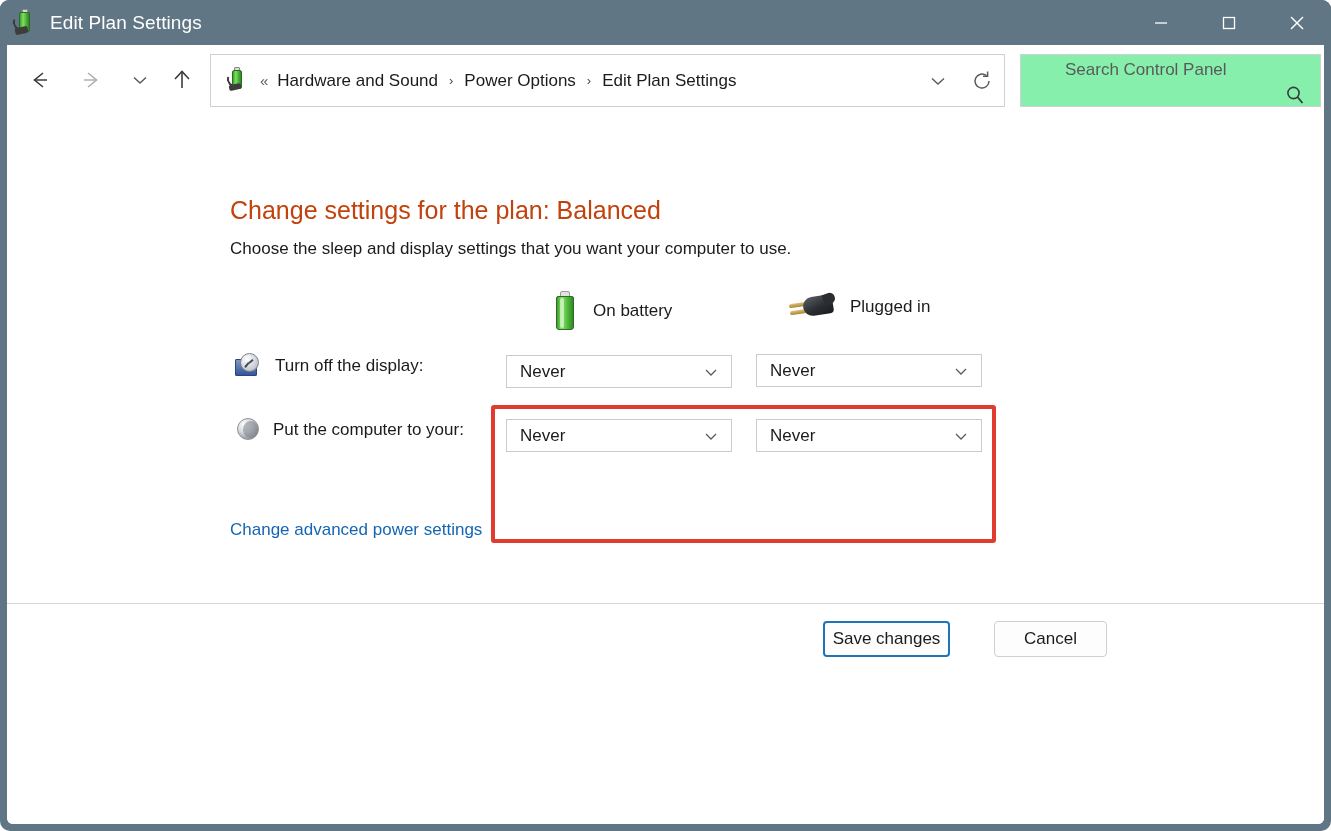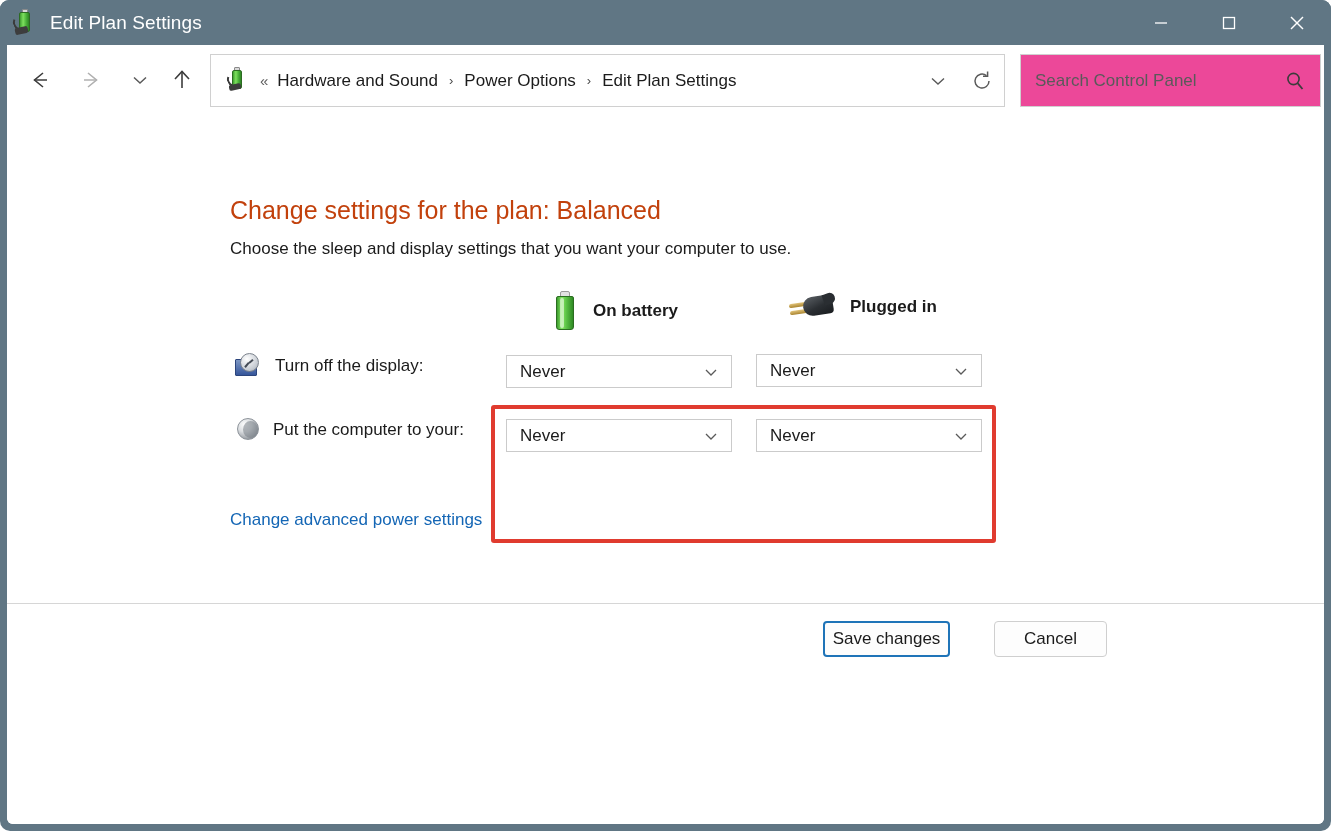--- a/index.html
+++ b/index.html
@@ -184,23 +184,24 @@
   .addr-btn {
     width: 44px; height: 100%;
     display: flex; align-items: center; justify-content: center;
   }
 
   .searchbox {
     position: absolute;
     left: 1013px; top: 9px;
     width: 301px; height: 53px;
     border: 1px solid #d0d0d0;
-    background: #ec4899;
-    display: flex;
-    align-items: center;
+    background: #86efac;
+    display: flex;
+    align-items: center;
+    flex-direction: column;
   }
   .search-input {
     border: none;
     outline: none;
     background: transparent;
     font-family: "Liberation Sans", sans-serif;
     font-size: 17px;
     color: #1b1b1b;
     margin-left: 14px;
     width: 225px;
@@ -236,21 +237,20 @@
     color: #1b1b1b;
     white-space: nowrap;
   }
 
   
   .col-head {
     position: absolute;
     top: 175px;
     display: flex;
     align-items: center;
-    font-weight: bold;
   }
   #col-battery { left: 545px; }
   #col-plugged { left: 780px; }
   .col-head .label {
     font-size: 17px;
     color: #1b1b1b;
     margin-left: 15px;
     white-space: nowrap;
   }
 
@@ -432,21 +432,21 @@
 
   
   .link {
     position: absolute;
     left: 223px;
     font-size: 17px;
     color: #1466b5;
     white-space: nowrap;
     cursor: pointer;
   }
-  #link-advanced { top: 394px; }
+  #link-advanced { top: 404px; }
   #link-restore  { top: 442px; }
 
   
   .footer-sep {
     position: absolute;
     top: 558px; left: 0;
     width: 1317px; height: 1px;
     background: #d6d6d6;
   }
   .footer {

